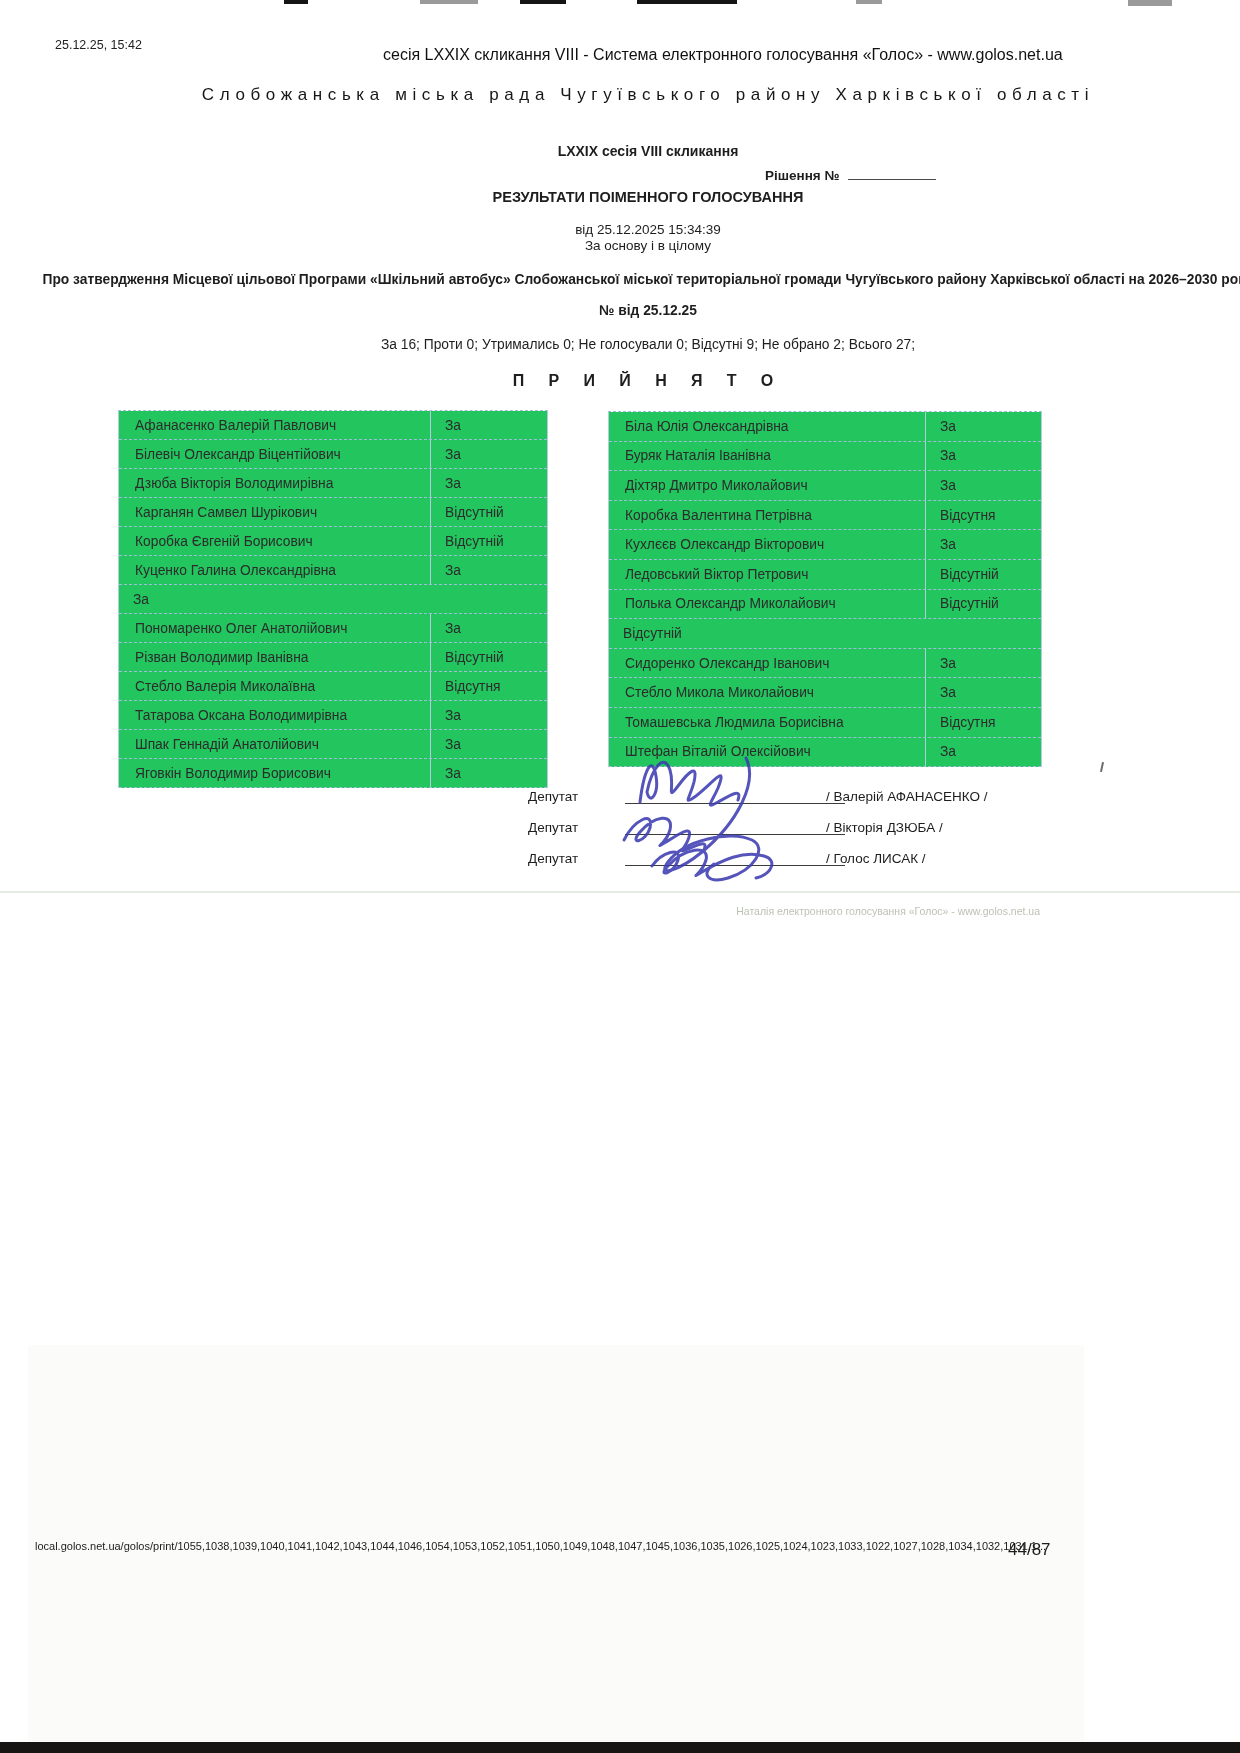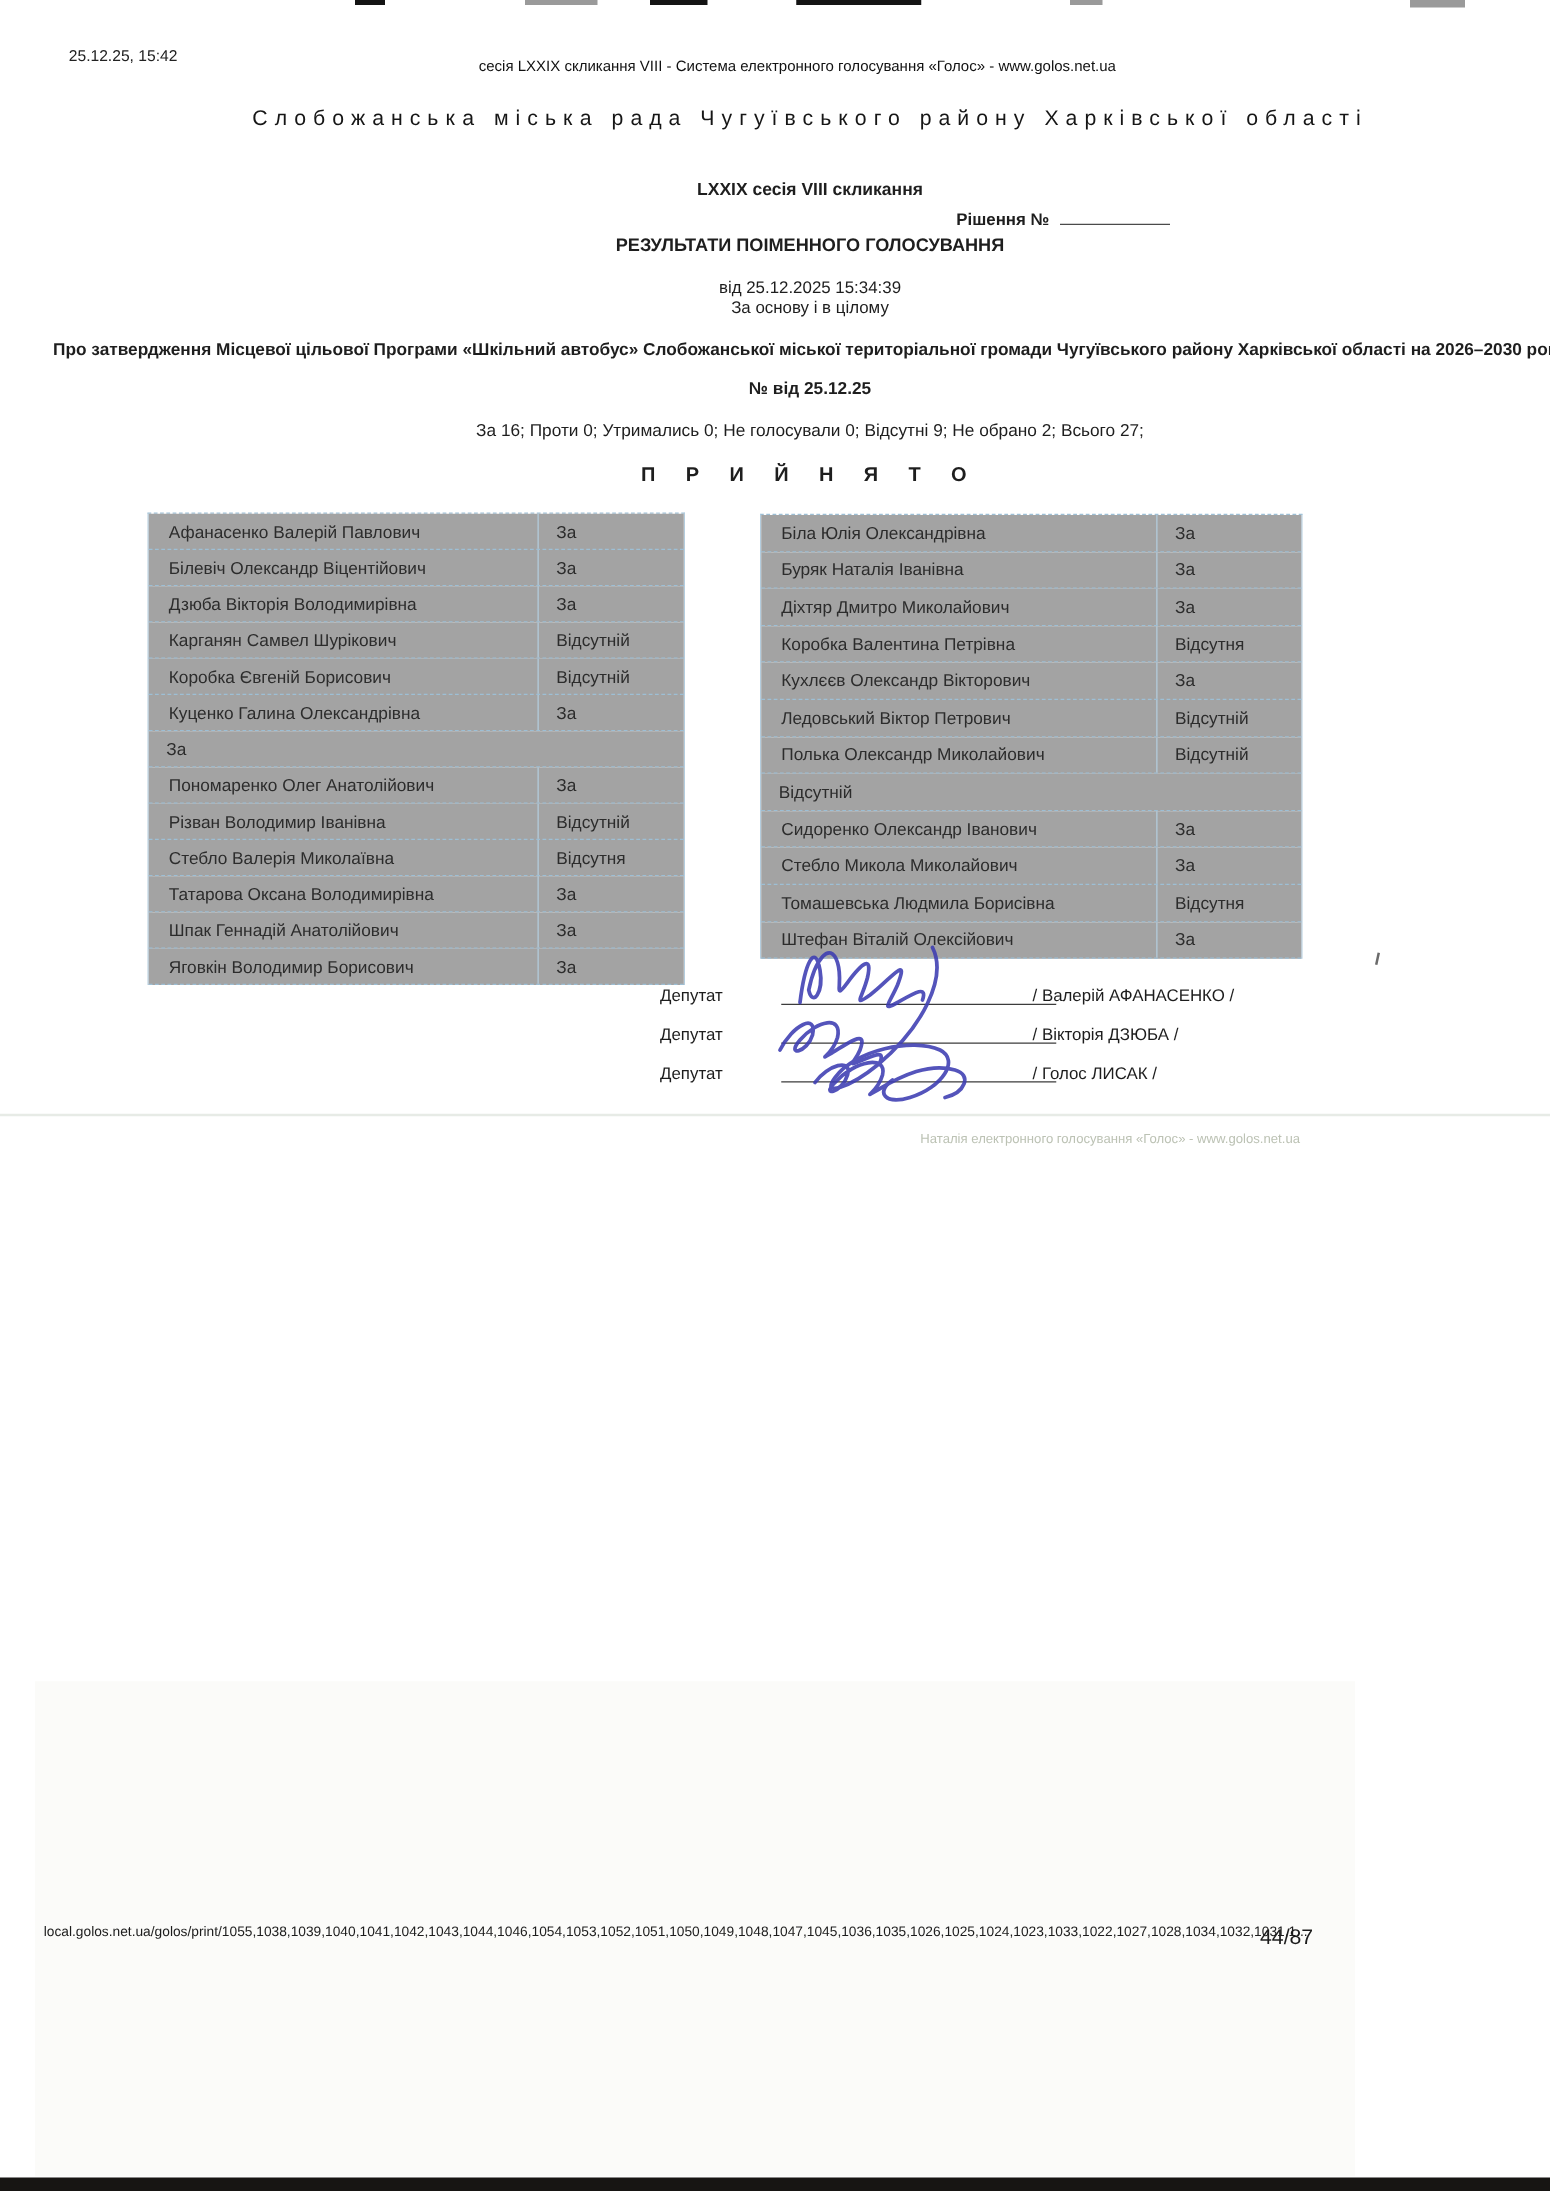--- a/index.html
+++ b/index.html
@@ -4,37 +4,37 @@
 <style>
   html,body{margin:0;padding:0;}
   body{
     width:1240px;height:1753px;position:relative;background:#ffffff;
     font-family:"Liberation Sans","DejaVu Sans",sans-serif;color:#1e1e1e;
     overflow:hidden;
   }
   .abs{position:absolute;}
   
   .hdr-left{left:55px;top:38px;font-size:12.5px;color:#222;}
-  .hdr-center{left:383px;top:46px;font-size:12px;color:#111;}
+  .hdr-center{left:383px;top:46px;font-size:16px;color:#111;}
   
   .colwrap{left:28px;top:0;width:1046px;text-align:center;}
   .council-title{top:85px;font-size:17px;letter-spacing:0.33em;color:#161616;width:100%;}
   .session-line{top:143px;font-size:14px;font-weight:bold;width:100%;}
   .decision{left:765px;top:165px;font-size:13.5px;font-weight:bold;}
   .decision .blank{display:inline-block;width:88px;border-bottom:1.6px solid #4a4a4a;height:14px;margin-left:8px;vertical-align:baseline;}
   .results-title{top:189px;font-size:14.5px;font-weight:bold;width:100%;}
   .vote-datetime{top:222px;font-size:13.5px;width:100%;}
   .vote-stage{top:238px;font-size:13.5px;width:100%;}
   .subject{top:271px;font-size:13.8px;font-weight:bold;width:100%;line-height:1.26;}
   .subject-number{top:303px;font-size:13.8px;font-weight:bold;width:100%;}
   .totals{top:337px;font-size:13.8px;width:100%;}
   .outcome{top:372px;font-size:16px;font-weight:bold;letter-spacing:0.62em;width:100%;}
   
   .vote-table{border-left:1px solid #b4cdde;border-right:1px solid #b4cdde;border-top:1px dashed #9dbfd5;}
-  .vote-table .vote-row{display:flex;border-bottom:1px dashed #9dbfd5;background:#a3a3a3;}
+  .vote-table .vote-row{display:flex;border-bottom:1px dashed #9dbfd5;background:#22c55e;}
   .vote-table .cell{box-sizing:border-box;display:flex;align-items:center;font-size:13.8px;color:#2c2c2c;}
   .vt-left{left:118px;top:410px;width:428px;}
   .vt-left .vote-row{height:28px;}
   .vt-left .name{width:312px;padding-left:16px;border-right:1px solid #b4cdde;}
   .vt-left .vote{width:116px;padding-left:14px;}
   .vt-right{left:608px;top:411px;width:432px;}
   .vt-right .vote-row{height:28.6px;}
   .vt-right .name{width:317px;padding-left:16px;border-right:1px solid #b4cdde;}
   .vt-right .vote{width:115px;padding-left:14px;}
   

